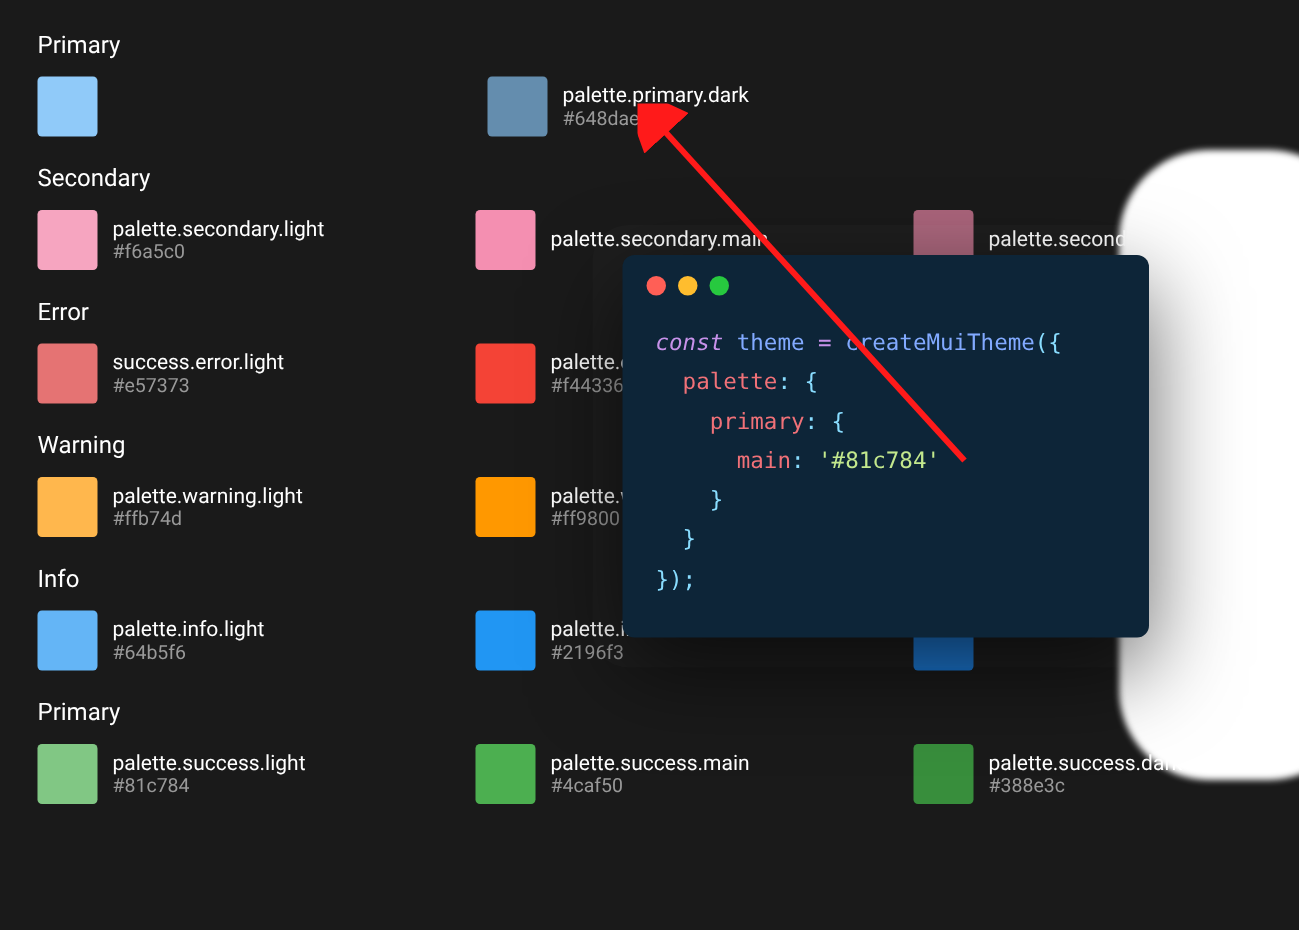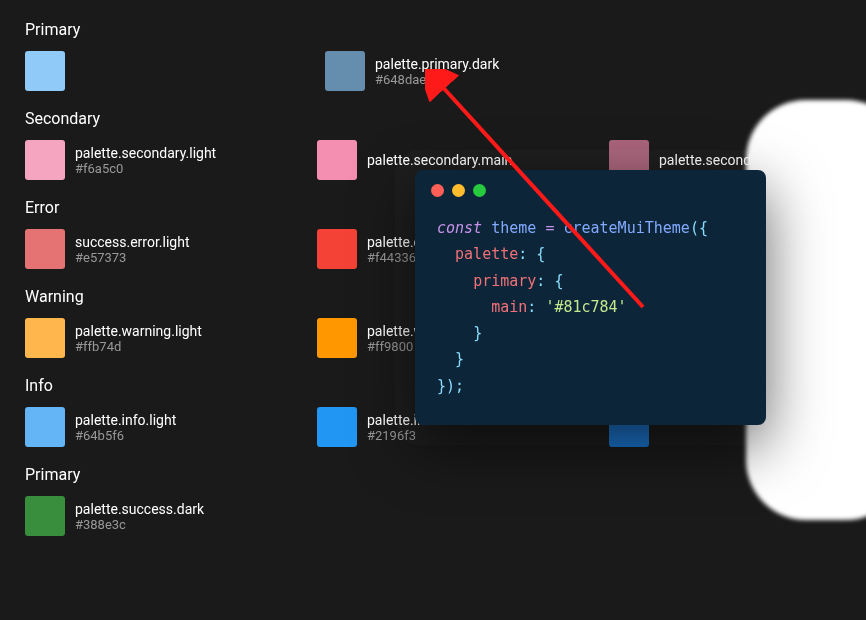--- a/index.html
+++ b/index.html
@@ -227,20 +227,34 @@
           </div>
         </div>
         <div class="swatch-item">
           <div class="swatch-box" style="background: rgb(25, 118, 210);"></div>
         </div>
       </div>
     </div>
     <div class="category">
       <div class="category-title">Primary</div>
       <div class="swatch-row">
+        <div class="swatch-item">
+          <div class="swatch-box" style="background: rgb(129, 199, 132);"></div>
+          <div class="swatch-text">
+            <div class="swatch-label">palette.success.light</div>
+            <div class="swatch-hex">#81c784</div>
+          </div>
+        </div>
+        <div class="swatch-item">
+          <div class="swatch-box" style="background: rgb(76, 175, 80);"></div>
+          <div class="swatch-text">
+            <div class="swatch-label">palette.success.main</div>
+            <div class="swatch-hex">#4caf50</div>
+          </div>
+        </div>
         <div class="swatch-item">
           <div class="swatch-box" style="background: rgb(56, 142, 60);"></div>
           <div class="swatch-text">
             <div class="swatch-label">palette.success.dark</div>
             <div class="swatch-hex">#388e3c</div>
           </div>
         </div>
       </div>
     </div>
   </div>

